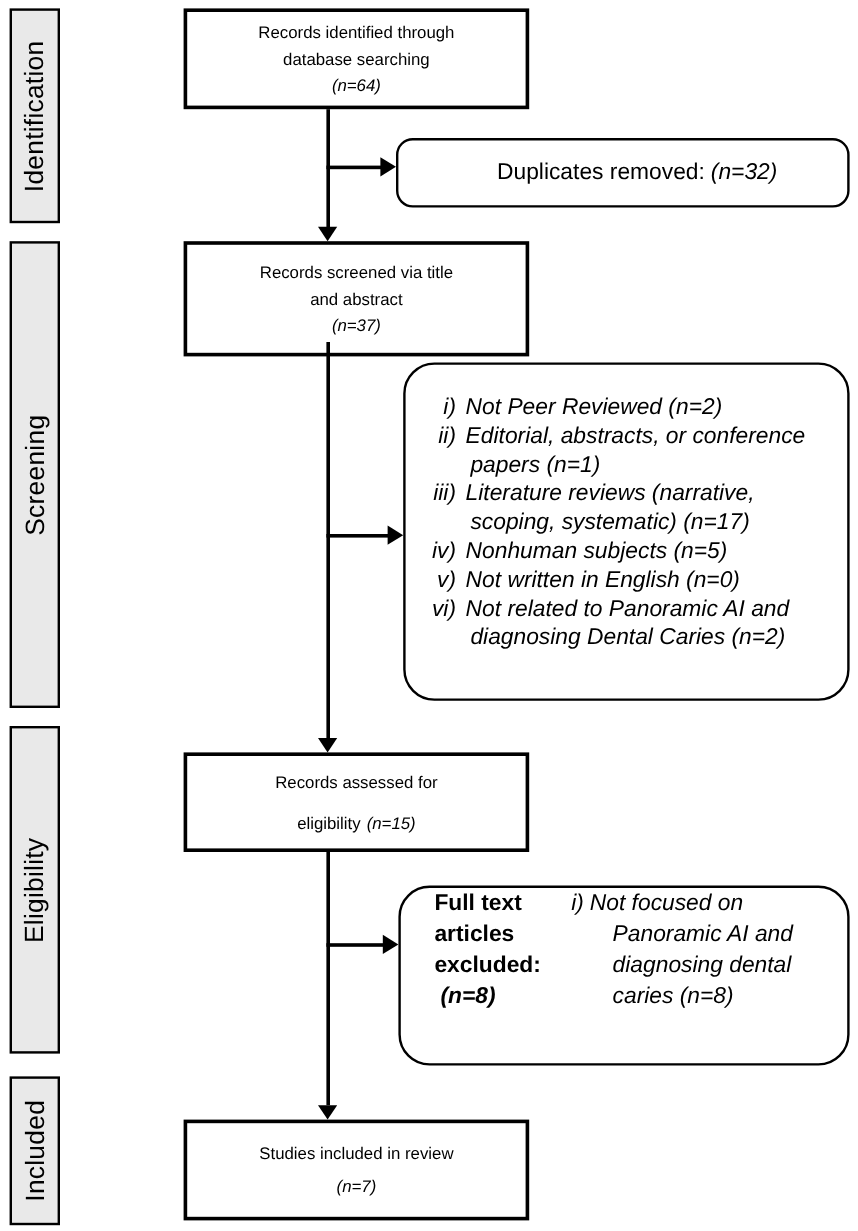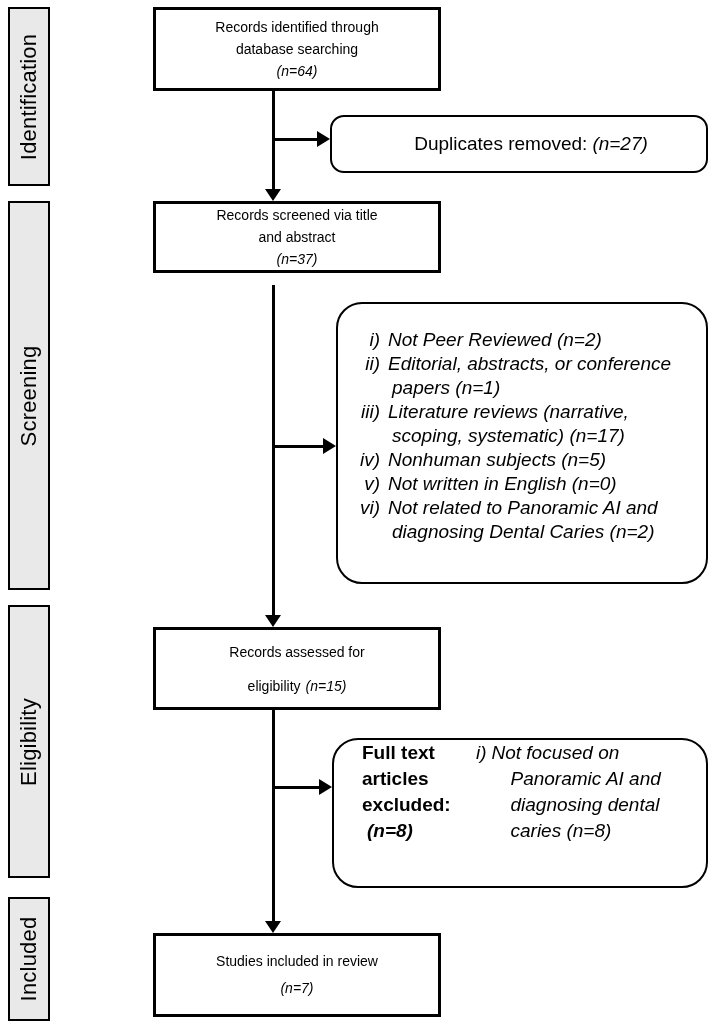--- a/index.html
+++ b/index.html
@@ -82,24 +82,24 @@
   </div>
 
   <div class="rect" style="top:7px;height:84px;">
     <div class="node-text">Records identified through
 database searching</div>
     <div class="cnt">(n=64)</div>
   </div>
 
   <div class="round dup" style="left:330px;top:115px;width:378px;height:58px;">
     <span>Duplicates removed:</span>
-    <span class="cnt sp">(n=27)</span>
+    <span class="cnt sp">(n=32)</span>
   </div>
 
-  <div class="rect" style="top:201px;height:72px;">
+  <div class="rect" style="top:201px;height:96px;">
     <div class="node-text">Records screened via title
 and abstract</div>
     <div class="cnt">(n=37)</div>
   </div>
 
   <div class="round exc" style="left:336px;top:302px;width:372px;height:282px;">
     <div class="exc-item">
       <span class="exc-num">i)</span>
       <span class="exc-text">Not Peer Reviewed (n=2)</span>
     </div>

